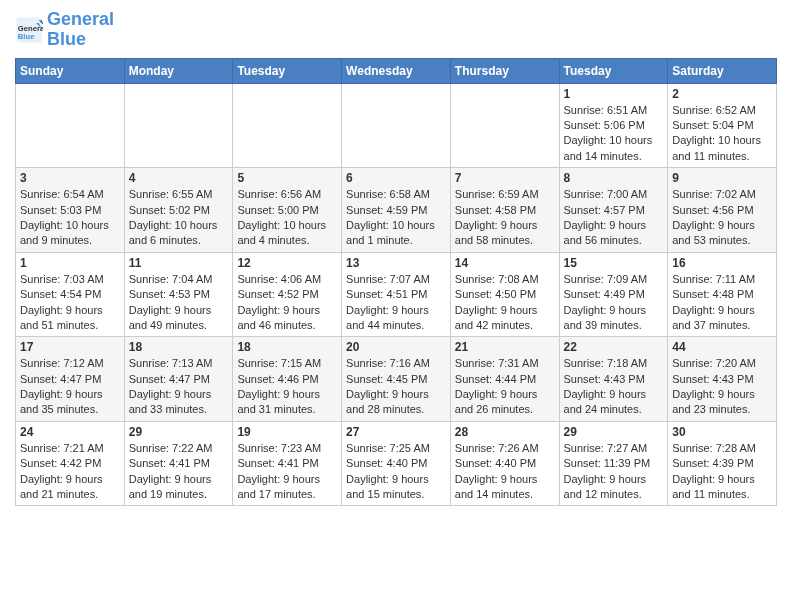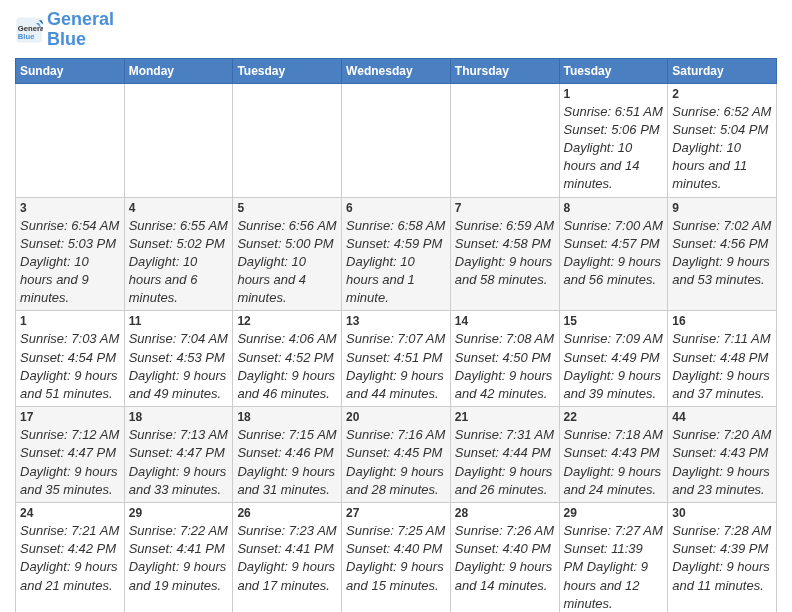--- a/index.html
+++ b/index.html
@@ -79,24 +79,23 @@
       height: 78px;
     }
     .day-number {
       font-size: 12px;
       font-weight: bold;
       color: #333;
       display: block;
       margin-bottom: 2px;
     }
     .day-info {
-      font-size: 13px;
+      font-size: 11px;
       color: #333;
       line-height: 1.4;
-      font-style: italic;
     }
     .empty-cell {
       background: #fff;
     }
   </style>
 </head>
 <body>
 
 <div class="container">
   <div class="header">
@@ -291,21 +290,21 @@
 Sunset: 4:42 PM
 Daylight: 9 hours and 21 minutes.</div>
           </td>
           <td>
             <span class="day-number">29</span>
             <div class="day-info">Sunrise: 7:22 AM
 Sunset: 4:41 PM
 Daylight: 9 hours and 19 minutes.</div>
           </td>
           <td>
-            <span class="day-number">26</span>
+            <span class="day-number">19</span>
             <div class="day-info">Sunrise: 7:23 AM
 Sunset: 4:41 PM
 Daylight: 9 hours and 17 minutes.</div>
           </td>
           <td>
             <span class="day-number">27</span>
             <div class="day-info">Sunrise: 7:25 AM
 Sunset: 4:40 PM
 Daylight: 9 hours and 15 minutes.</div>
           </td>

